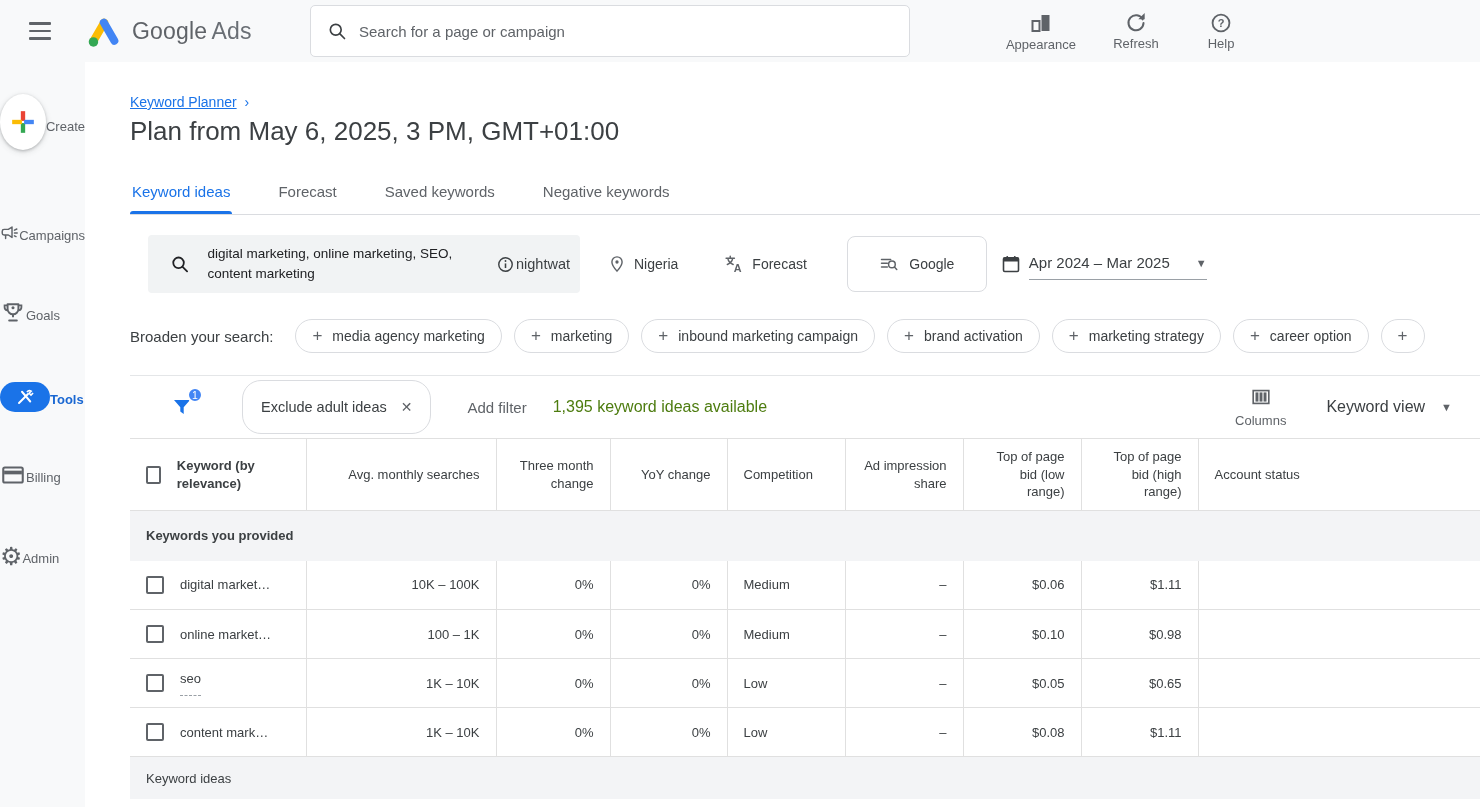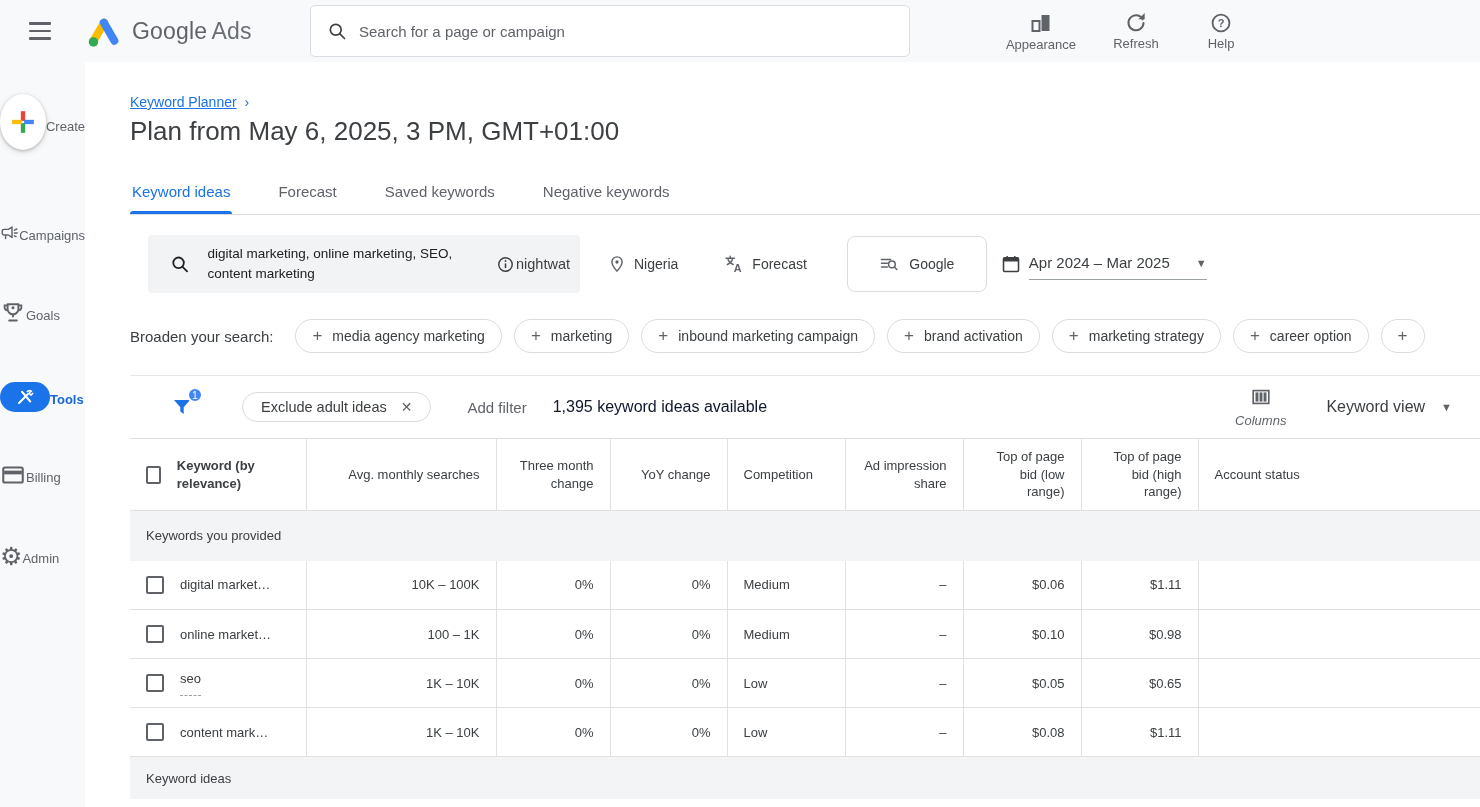--- a/index.html
+++ b/index.html
@@ -60,39 +60,39 @@
   
   .broaden { display:flex; align-items:center; margin-top:26px; padding-bottom:22px; border-bottom:1px solid #e4e6e8; overflow:hidden; white-space:nowrap; }
   .broaden-label { font-size:15px; color:#3c4043; margin-right:22px; }
   .chip { display:inline-flex; align-items:center; gap:10px; border:1px solid #dadce0; border-radius:17px; height:34px; padding:0 16px; font-size:14px; color:#3c4043; margin-right:12px; background:#fff; cursor:pointer; }
   .chip .plus { font-size:17px; color:#5f6368; }
 
   
   .filterbar { display:flex; align-items:center; height:62px; position:relative; }
   .funnel-wrap { position:relative; margin-left:40px; margin-right:48px; cursor:pointer; }
   .funnel-badge { position:absolute; top:-8px; right:-9px; width:16px; height:16px; border-radius:50%; background:#4285f4; color:#fff; font-size:10.5px; display:flex; align-items:center; justify-content:center; border:2px solid #fff; }
-  .xchip { display:flex; align-items:center; gap:14px; border:1px solid #dadce0; border-radius:19px; height:30px; padding:0 18px; font-size:14.5px; color:#3c4043; background:#fff; cursor:pointer; }
+  .xchip { display:flex; align-items:center; gap:14px; border:1px solid #dadce0; border-radius:19px; height:54px; padding:0 18px; font-size:14.5px; color:#3c4043; background:#fff; cursor:pointer; }
   .xchip .x { font-size:14px; color:#5f6368; cursor:pointer; }
   .add-filter { margin-left:36px; font-size:15px; color:#5f6368; cursor:pointer; }
-  .idea-count { margin-left:26px; font-size:16px; color:#0f172a; }
+  .idea-count { margin-left:26px; font-size:16px; color:#4d7c0f; }
   .filter-right { position:absolute; right:28px; top:0; height:62px; display:flex; align-items:center; gap:40px; }
-  .columns-btn { display:flex; flex-direction:column; align-items:center; gap:5px; cursor:pointer;font-style:italic; }
+  .columns-btn { display:flex; flex-direction:column; align-items:center; gap:5px; cursor:pointer; }
   .columns-btn .lbl { font-size:13px; color:#5f6368; }
   .view-dd { display:flex; align-items:center; gap:16px; font-size:16px; color:#3c4043; cursor:pointer; }
 
   
   table.kw { width:1350px; border-collapse:collapse; table-layout:fixed; }
   table.kw th, table.kw td { border-right:1px solid #e0e0e0; font-size:13px; color:#3c4043; padding:0 16px; }
   table.kw th:last-child, table.kw td:last-child { border-right:none; }
   thead tr { border-top:1px solid #e0e0e0; border-bottom:1px solid #e0e0e0; height:72px; }
   thead th { font-weight:400; text-align:right; vertical-align:middle; line-height:1.35; }
   thead th.first { text-align:left; font-weight:700; }
   thead th.left { text-align:left; }
   tr.section { height:50px; background:#f3f4f6; }
-  tr.section td { border-right:none; text-align:left; font-size:13px; color:#3c4043; }
+  tr.section td { border-right:none; text-align:left; font-size:13px; color:#3c4043;font-weight:bold; }
   tr.data { height:49px; border-bottom:1px solid #e0e0e0; background:#fff; }
   tr.data:first-of-type { border-top:0; }
   tr.data td { text-align:right; }
   tr.data td.kwcell { text-align:left; }
   tr.data td.left { text-align:left; }
   .cb { width:18px; height:18px; border:2px solid #5f6368; border-radius:2px; display:inline-block; vertical-align:middle; background:#fff; cursor:pointer; }
   .kwflex { display:flex; align-items:center; gap:16px; }
   .kwname { white-space:nowrap; overflow:hidden; }
   .dotted { border-bottom:1px dashed #9aa0a6; padding-bottom:9px; }
   .bottom-section { width:1350px; height:42px; background:#f3f4f6; display:flex; align-items:center; padding-left:16px; font-size:13px; color:#3c4043; }

